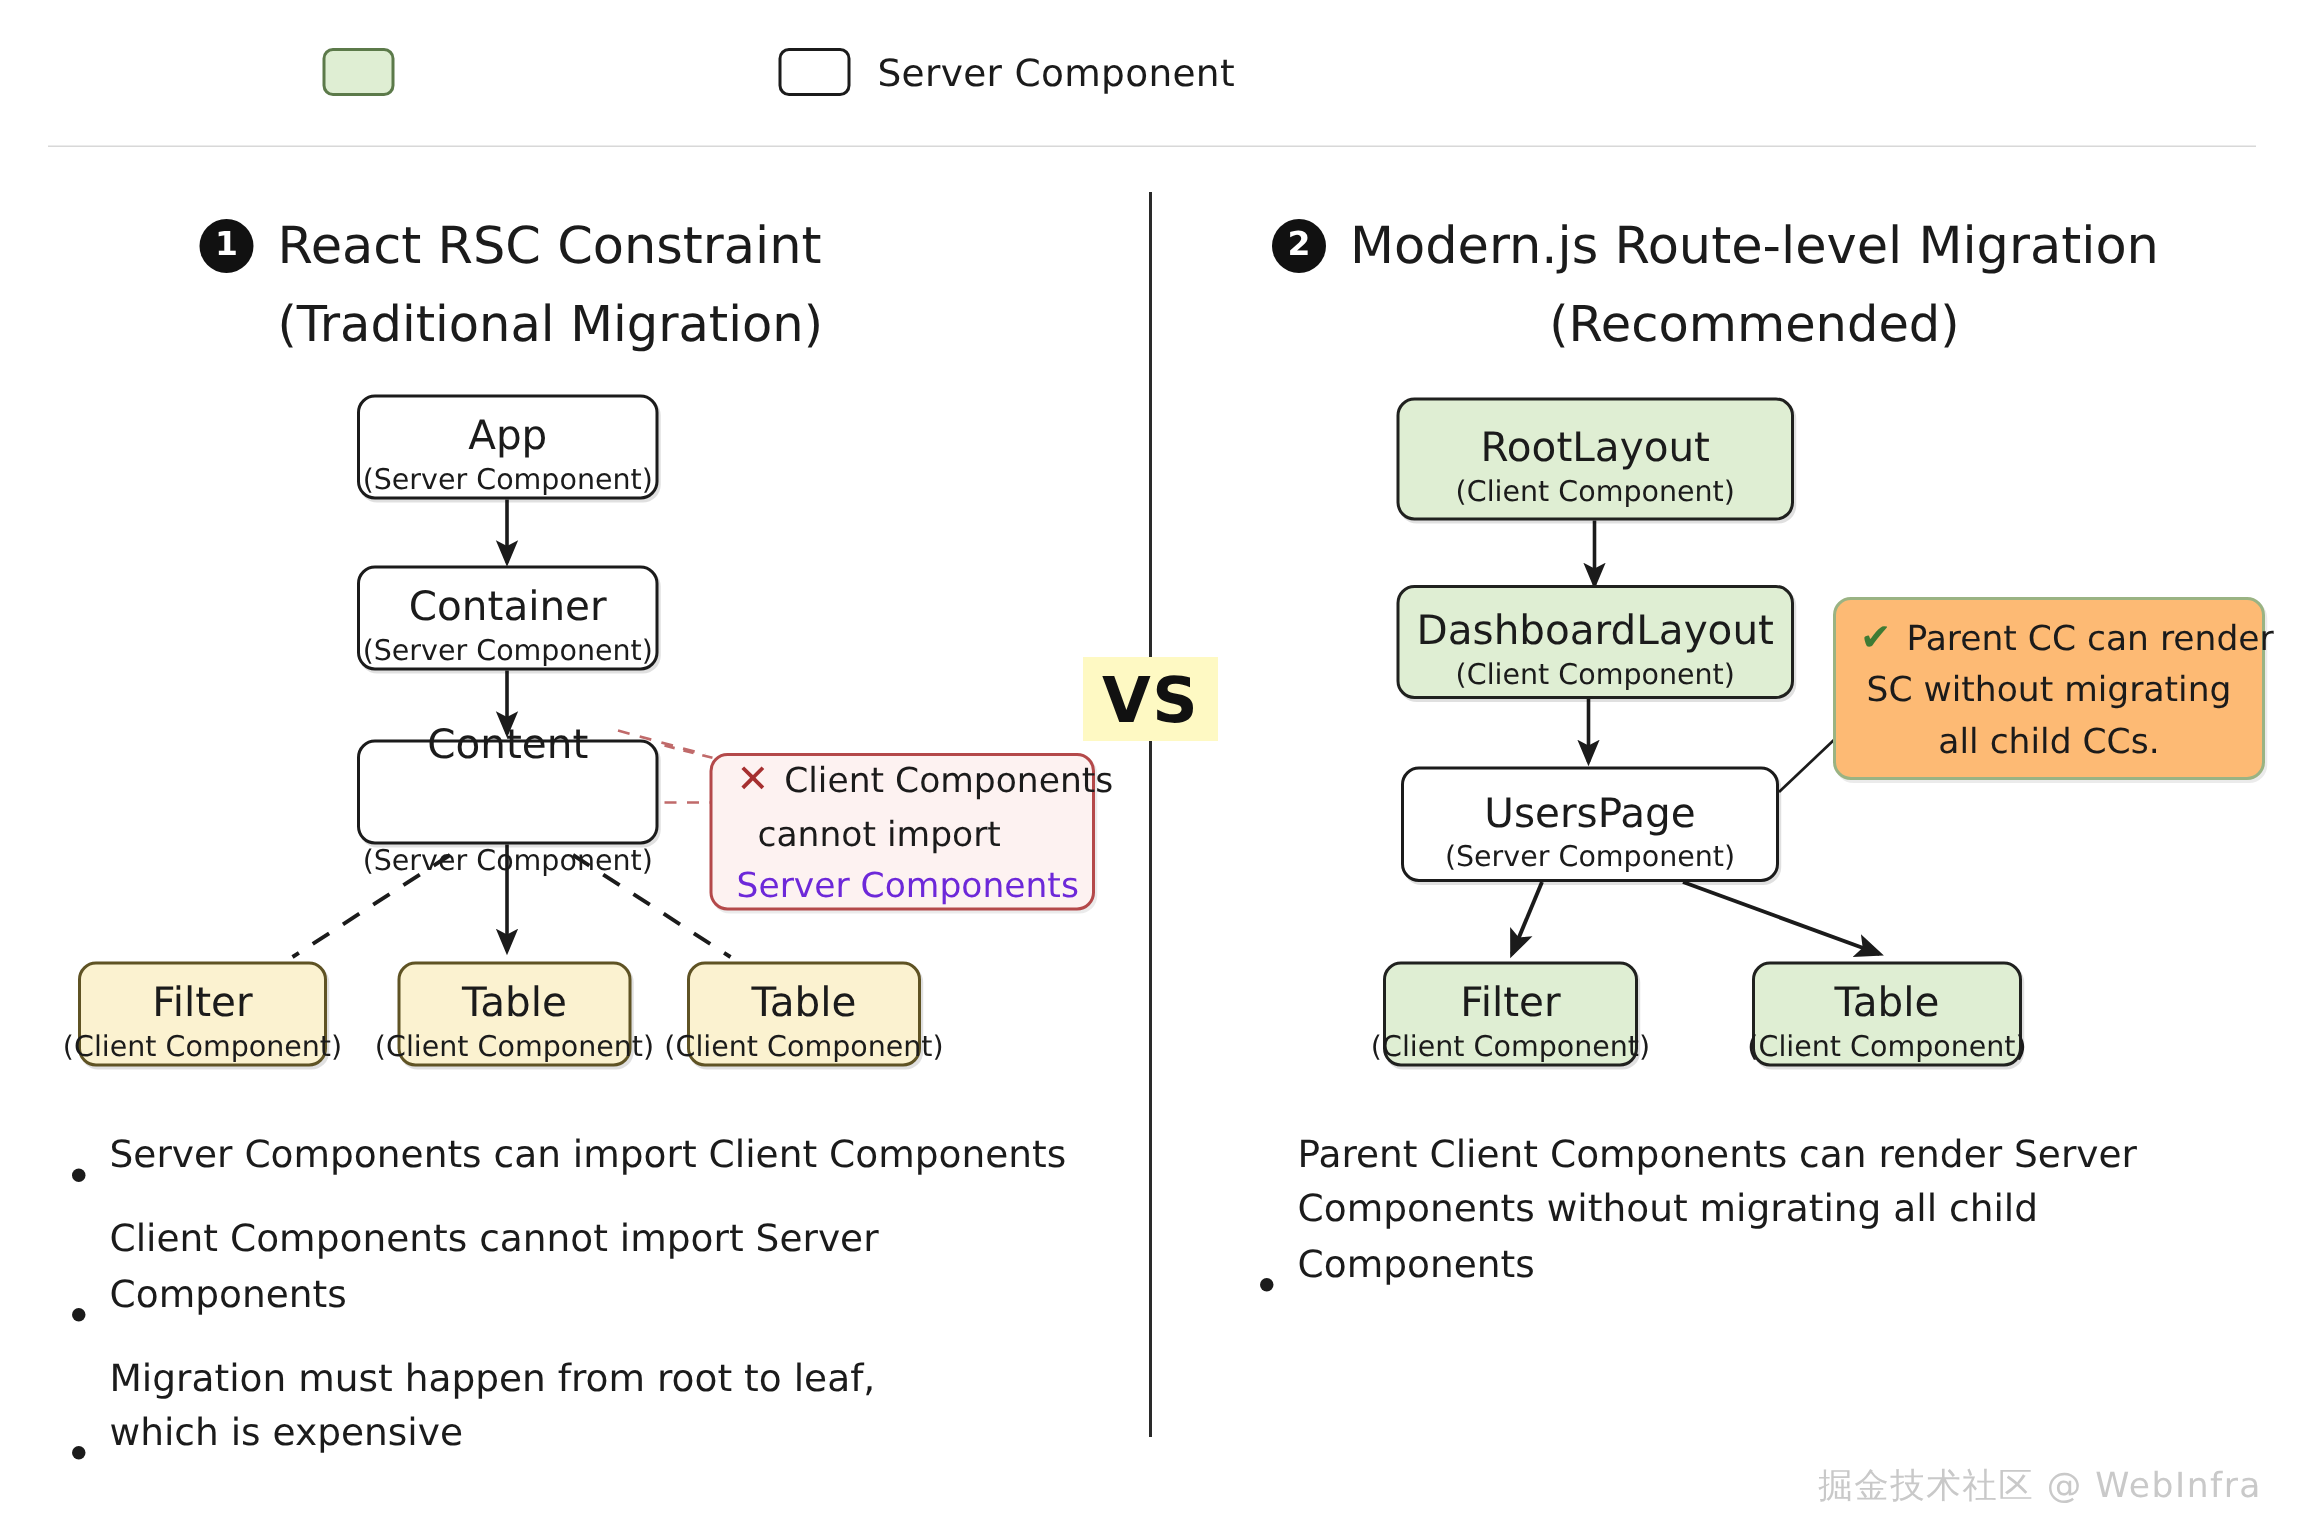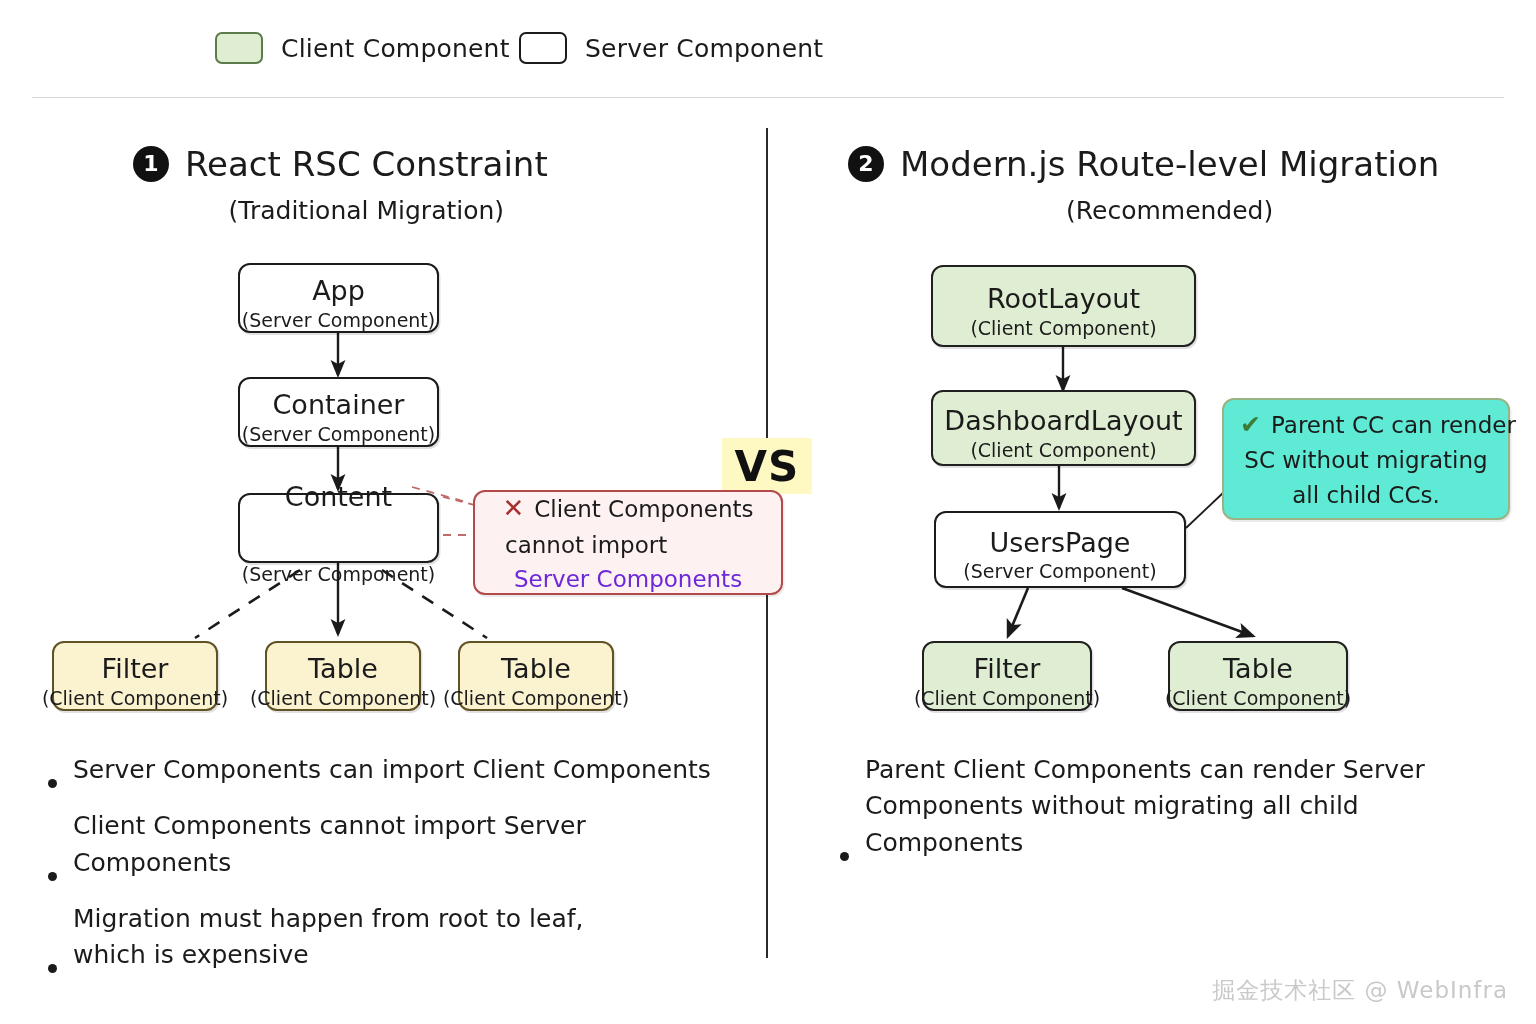--- a/index.html
+++ b/index.html
@@ -41,21 +41,21 @@
     color:#111;
   }
 
   
   .col-head{position:absolute;text-align:center;}
   .col-head .line1{
     display:flex;align-items:center;justify-content:flex-start;gap:16px;
     font-size:34px;color:#1b1b1b;white-space:nowrap;
   }
   .col-head .line2{
-    font-size:25px;color:#1b1b1b;margin-top:12px;white-space:nowrap;
+    font-size:33px;color:#1b1b1b;margin-top:12px;white-space:nowrap;
   }
   .circle-num{
     display:inline-flex;align-items:center;justify-content:center;
     width:36px;height:36px;border-radius:50%;
     background:#111;color:#fff;font-size:22px;font-weight:700;
     flex:0 0 auto;line-height:1;
   }
 
   
   .node{
@@ -80,21 +80,21 @@
   .callout .row{font-size:23px;line-height:1.48;white-space:nowrap;}
   #callout-error{
     background:#fdf2f1;border:2px solid #b4494a;
     box-shadow:1.5px 2px 0 rgba(0,0,0,.08);
     text-align:center;
   }
   #callout-error .row{color:#1b1b1b;}
   #callout-error .row.accent{color:#6d28d9;}
   #callout-error .mark{color:#a63030;font-weight:700;font-size:26px;margin-right:10px;}
   #callout-ok{
-    background:#5eead4;border:2px solid #9ab383;
+    background:#fdba74;border:2px solid #9ab383;
     box-shadow:1.5px 2px 0 rgba(0,0,0,.08);
     text-align:center;
   }
   #callout-ok .row{color:#1b1b1b;}
   #callout-ok .mark{color:#3f7b34;font-weight:700;font-size:25px;margin-right:10px;}
 
   
   .bullets{position:absolute;}
   .bullet{display:flex;align-items:flex-end;gap:16px;margin-bottom:20px;}
   .bullet .dot{
@@ -110,21 +110,20 @@
   }
 
   svg.edges{position:absolute;left:0;top:0;width:1536px;height:1024px;pointer-events:none;}
 </style>
 </head>
 <body>
 
 <div id="legend">
   <div class="legend-item" style="left:215px;top:32px;">
     <span class="legend-swatch client"></span>
-    <span class="legend-label">Client Component</span>
   </div>
   <div class="legend-item" style="left:519px;top:32px;">
     <span class="legend-swatch server"></span>
     <span class="legend-label">Server Component</span>
   </div>
 </div>
 <div id="legend-divider"></div>
 
 <div id="center-divider"></div>
 <div id="vs-label">VS</div>
@@ -200,21 +199,21 @@
 <div class="node client-yellow" style="left:265px;top:641px;width:156px;height:70px;">
   <span class="title">Table</span>
   <span class="sub">(Client Component)</span>
 </div>
 
 <div class="node client-yellow" style="left:458px;top:641px;width:156px;height:70px;">
   <span class="title">Table</span>
   <span class="sub">(Client Component)</span>
 </div>
 
-<div class="callout" id="callout-error" style="left:473px;top:490px;width:310px;height:105px;">
+<div class="callout" id="callout-error" style="left:473px;top:502px;width:257px;height:105px;">
   <div class="row">
     <span class="mark">✕</span><span>Client Components</span>
   </div>
   <div class="row" style="text-align:left;padding-left:14px;">cannot import</div>
   <div class="row accent">Server Components</div>
 </div>
 
 <div class="node client-green" style="left:931px;top:265px;width:265px;height:82px;">
   <span class="title">RootLayout</span>
   <span class="sub">(Client Component)</span>

